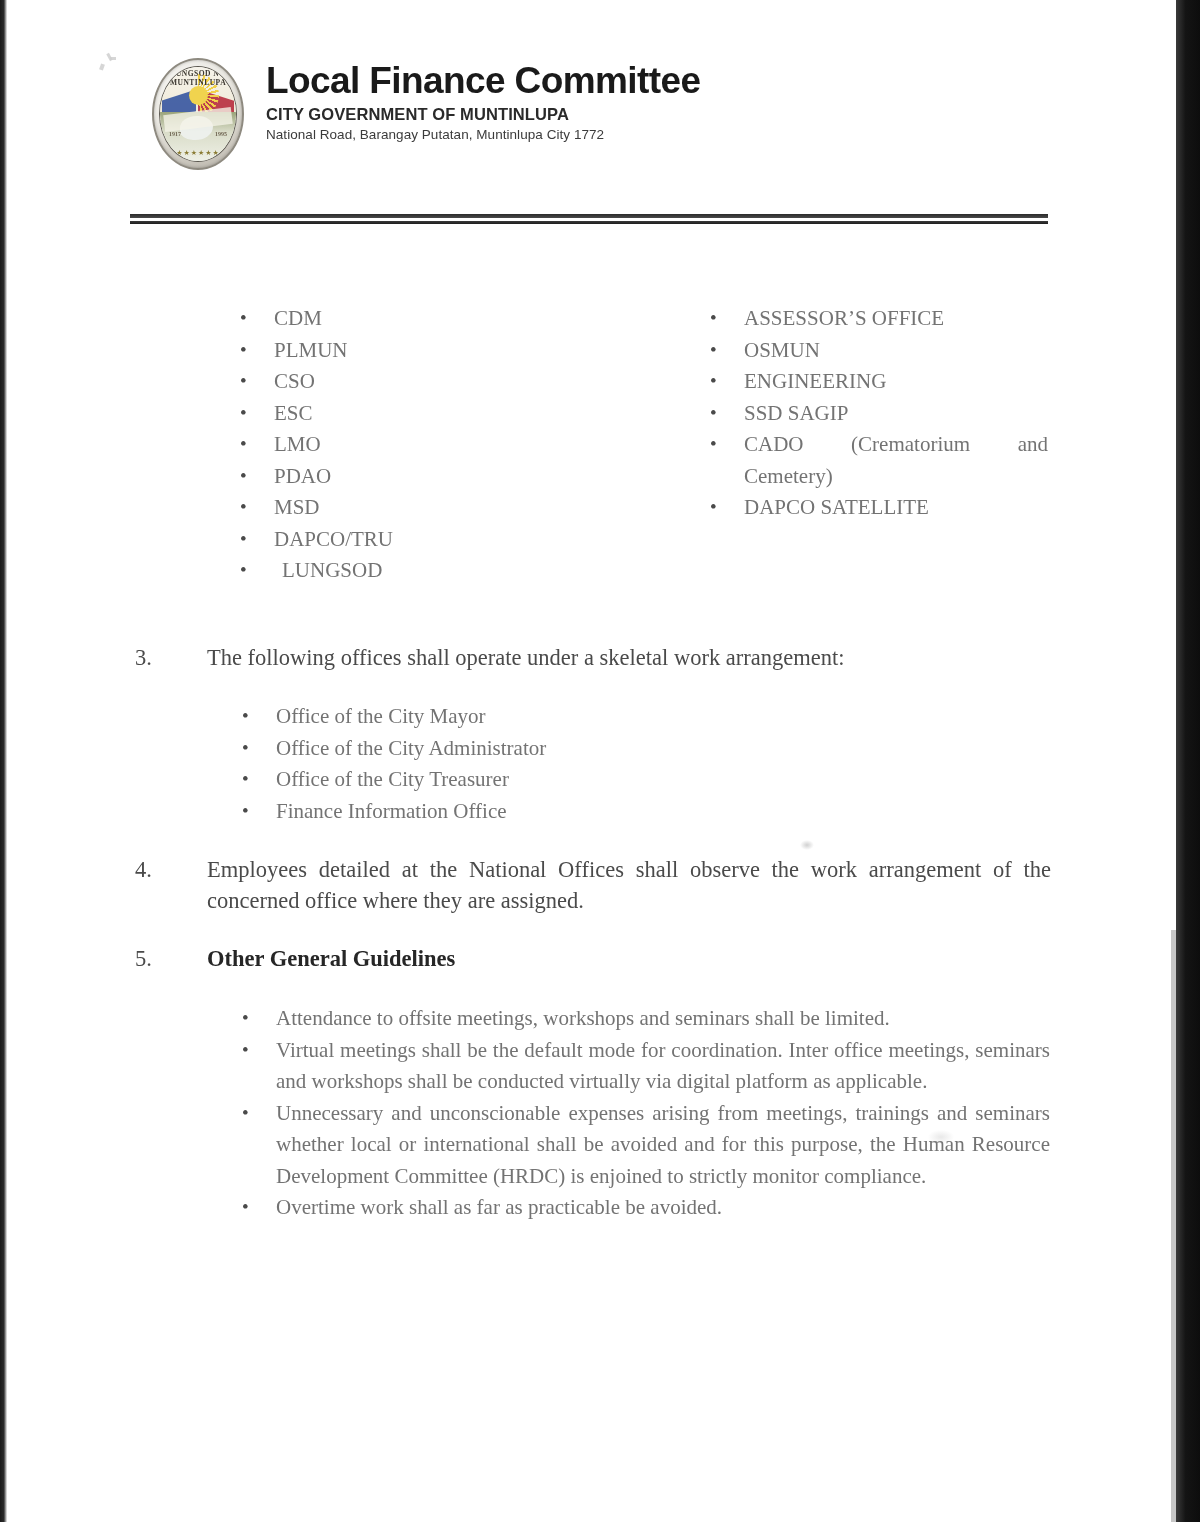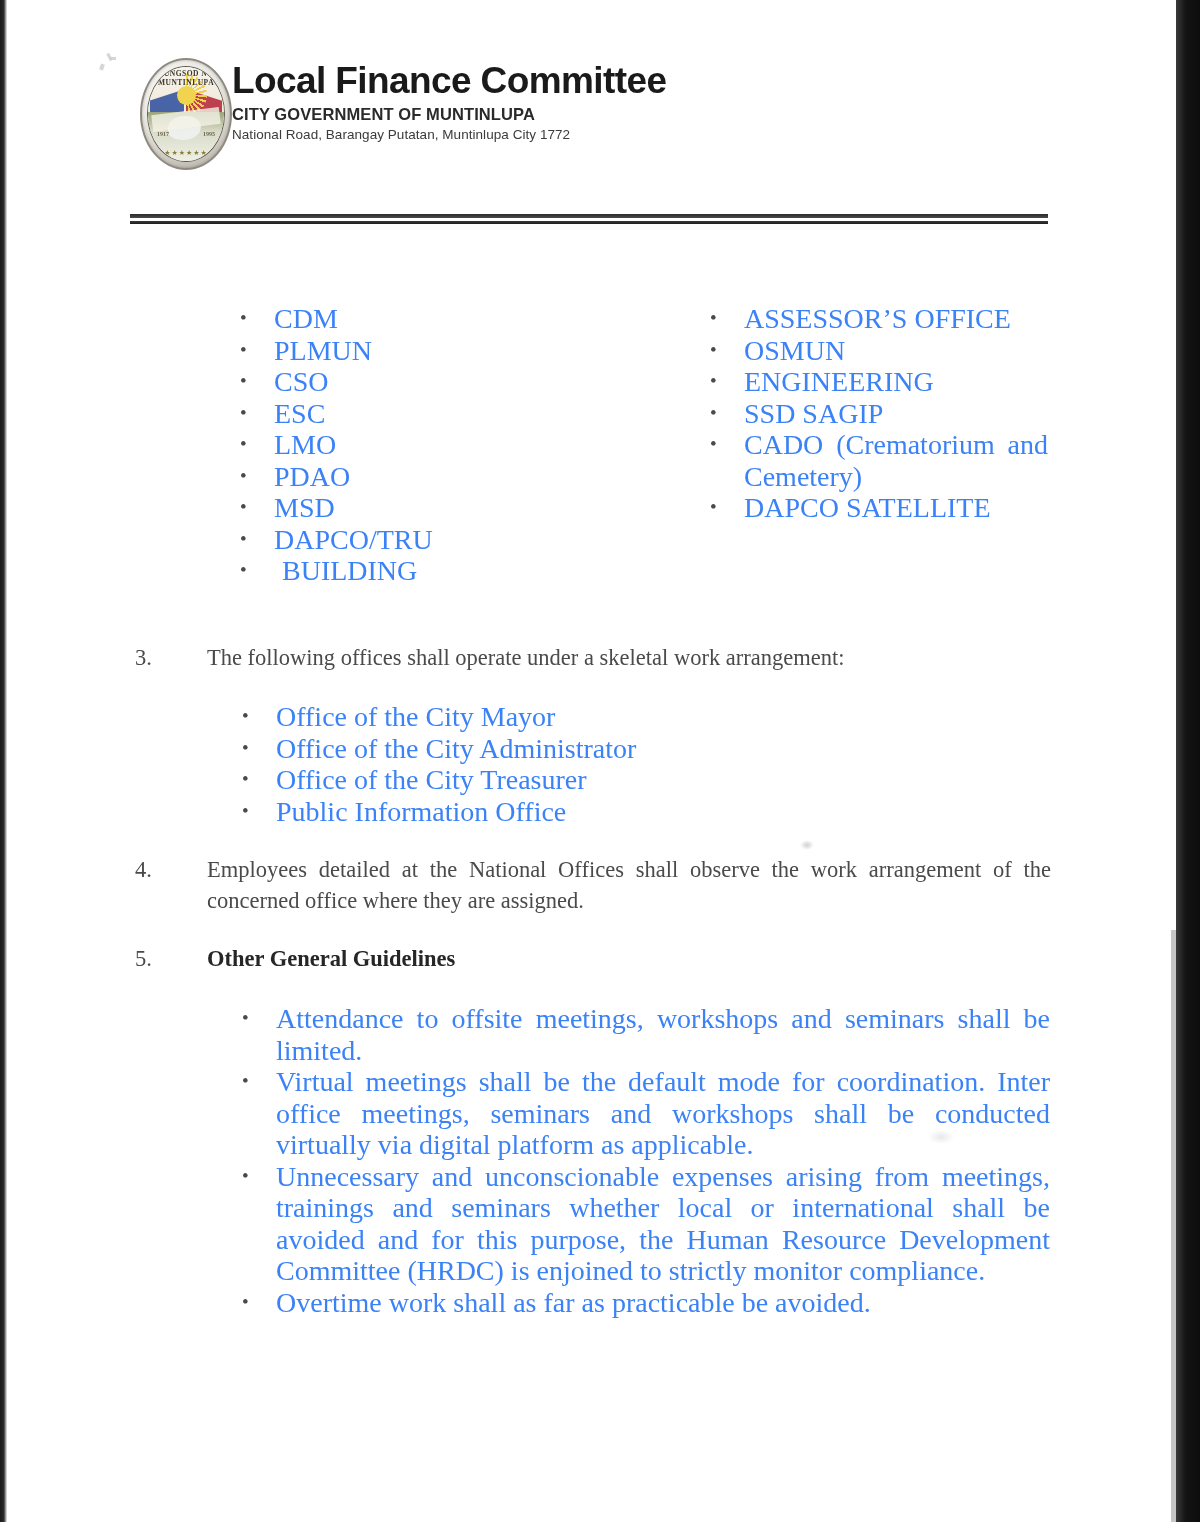--- a/index.html
+++ b/index.html
@@ -52,24 +52,25 @@
   .page {
     position: absolute;
     left: 0; top: 0;
     width: 1176px; height: 1522px;
     padding: 0;
   }
 
   
   .letterhead {
     position: absolute;
-    left: 140px; top: 58px;
+    left: 152px; top: 58px;
     width: 920px;
     display: flex;
     align-items: flex-start;
+    gap: 22px;
   }
 
   .seal {
     position: relative;
     width: 92px; height: 112px;
     flex: 0 0 92px;
   }
   .seal-outer {
     position: absolute; inset: 0;
     border-radius: 50%;
@@ -232,23 +233,23 @@
   }
   .col-left { width: 470px; }
   .col-right { width: 340px; }
 
   ul.plain {
     list-style: none;
   }
   ul.plain > li {
     position: relative;
     padding-left: 36px;
-    font-size: 28px;
+    font-size: 21px;
     line-height: 31.5px;
-    color: #3b82f6;
+    color: #737373;
     font-family: "Liberation Serif", serif;
   }
   ul.plain > li::before {
     content: "\2022";
     position: absolute;
     left: 2px; top: -1px;
     font-size: 19px;
     color: #4a4a4a;
   }
   ul.plain > li.indent-extra { padding-left: 44px; }
@@ -343,21 +344,21 @@
     <div class="col-left">
       <ul class="plain">
         <li>CDM</li>
         <li>PLMUN</li>
         <li>CSO</li>
         <li>ESC</li>
         <li>LMO</li>
         <li>PDAO</li>
         <li>MSD</li>
         <li>DAPCO/TRU</li>
-        <li class="indent-extra">BUILDING</li>
+        <li class="indent-extra">LUNGSOD</li>
       </ul>
     </div>
     <div class="col-right">
       <ul class="plain">
         <li>ASSESSOR’S OFFICE</li>
         <li>OSMUN</li>
         <li>ENGINEERING</li>
         <li>SSD SAGIP</li>
         <li class="justify-wrap">CADO (Crematorium and Cemetery)</li>
         <li>DAPCO SATELLITE</li>
@@ -368,21 +369,21 @@
   <div class="clause" id="clause-3">
     <div class="num">3.</div>
     <div class="body">The following offices shall operate under a skeletal work arrangement:</div>
   </div>
 
   <div class="sublist-3">
     <ul class="plain">
       <li>Office of the City Mayor</li>
       <li>Office of the City Administrator</li>
       <li>Office of the City Treasurer</li>
-      <li>Public Information Office</li>
+      <li>Finance Information Office</li>
     </ul>
   </div>
 
   <div class="clause" id="clause-4">
     <div class="num">4.</div>
     <div class="body justify">Employees detailed at the National Offices shall observe the work arrangement of the concerned office where they are assigned.</div>
   </div>
 
   <div class="clause" id="clause-5">
     <div class="num">5.</div>

